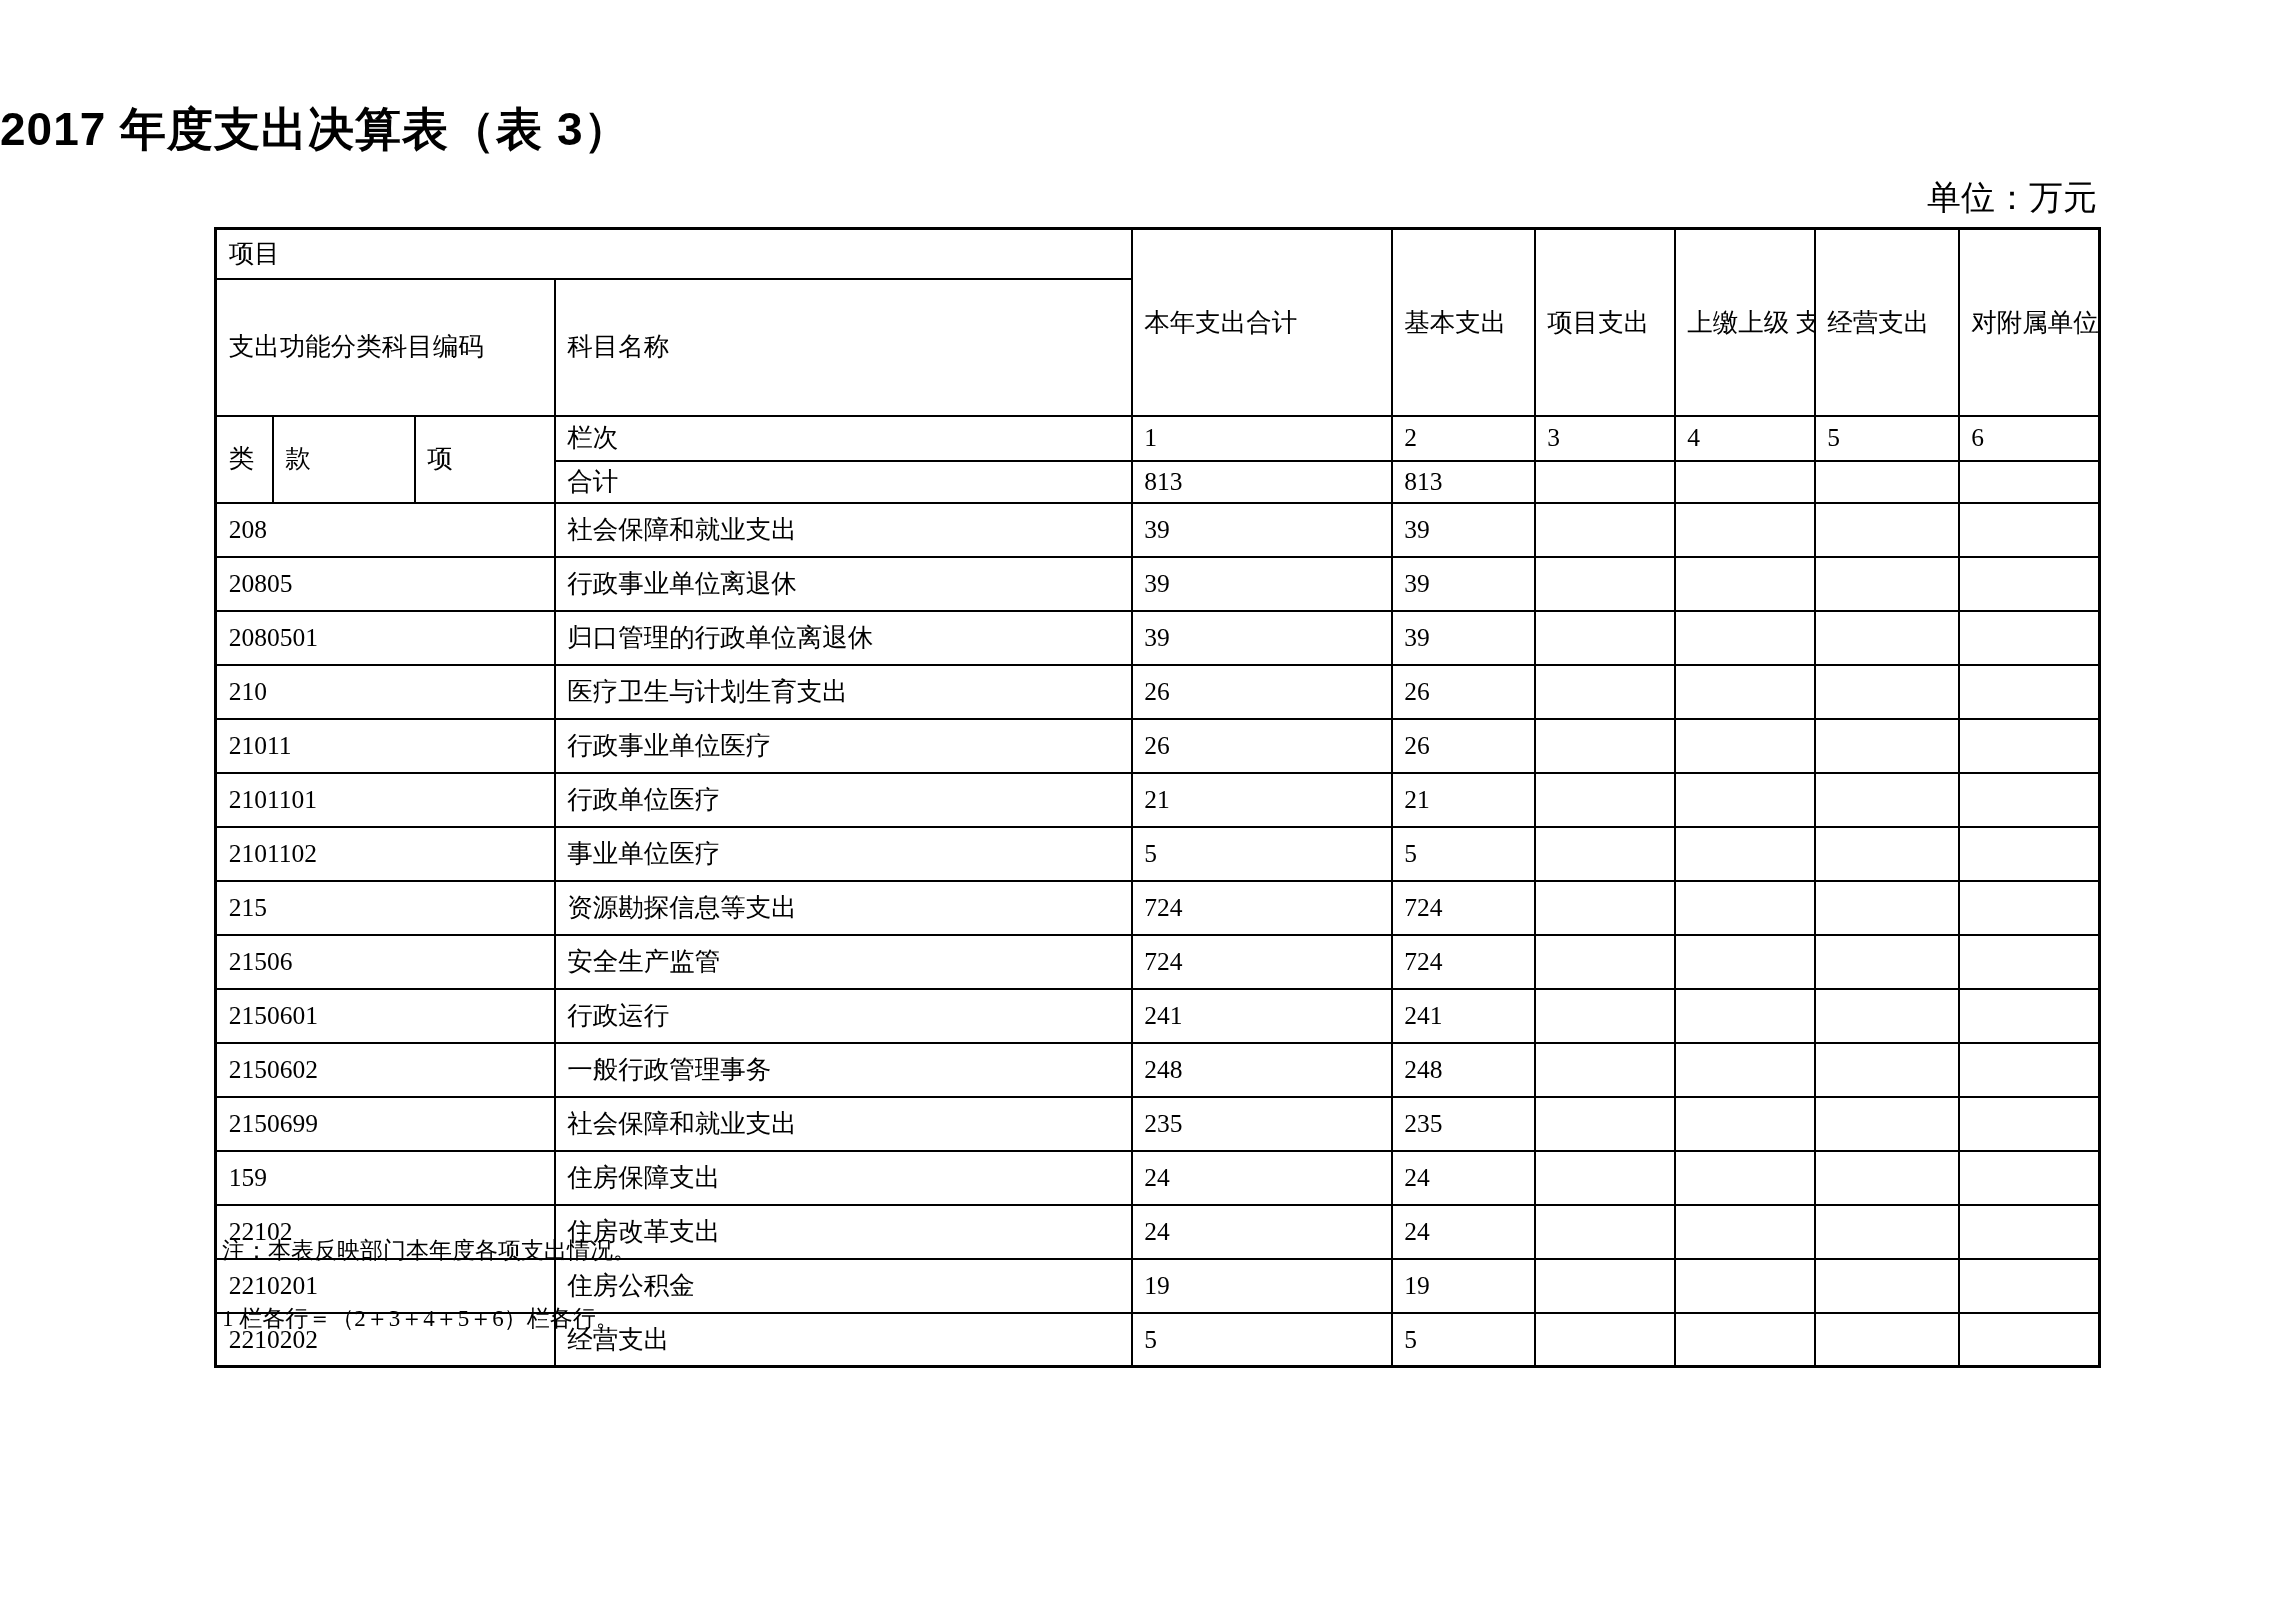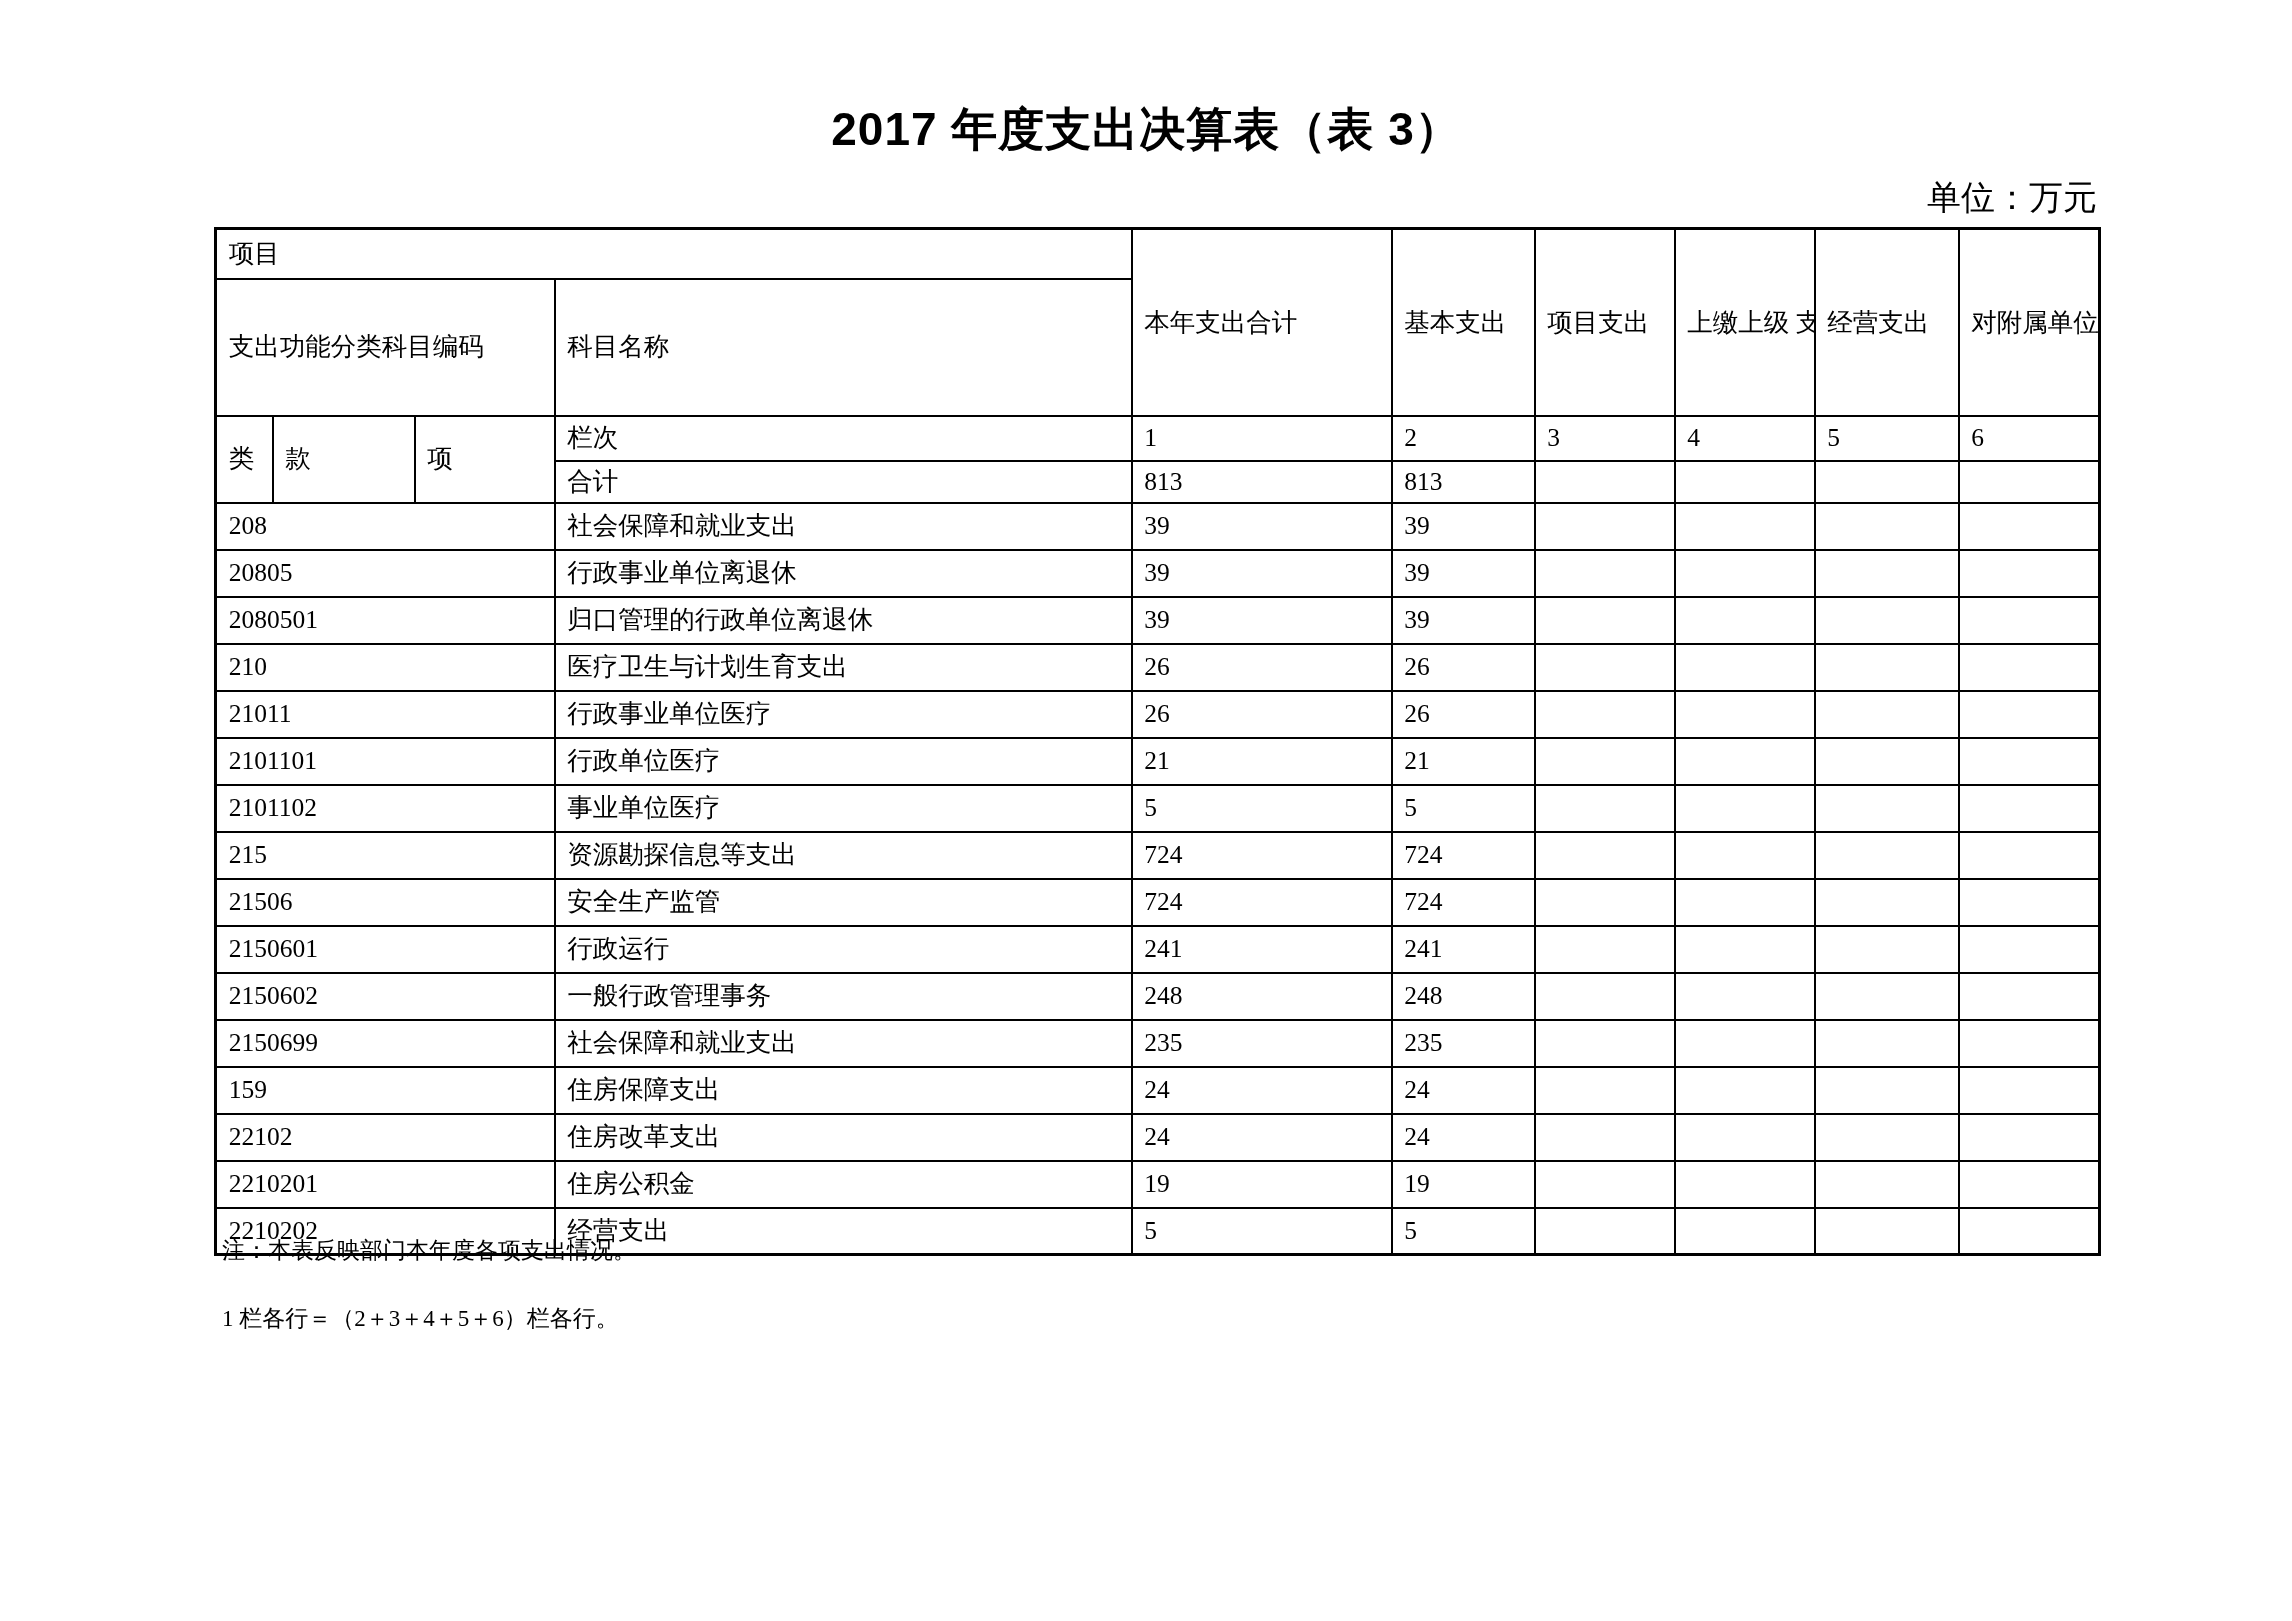--- a/index.html
+++ b/index.html
@@ -4,21 +4,21 @@
 <style>
   html, body { margin:0; padding:0; }
   body {
     width:2293px; height:1621px;
     background:#ffffff; color:#000;
     font-family:"Liberation Serif", serif;
     position:relative; overflow:hidden;
   }
   .title {
     position:absolute; top:104px; left:0; width:100%;
-    margin:0; text-align:center;
+    margin:0; 
     font-family:"Liberation Sans", sans-serif;
     font-weight:bold; font-size:46px; line-height:1.1;
     letter-spacing:1px;
   }
   .unit-label {
     position:absolute; top:178px; right:196px;
     font-size:34px; line-height:1.2;
   }
   table.report {
     position:absolute; left:214px; top:227px;
@@ -32,21 +32,21 @@
     padding:0 11.8px;
     vertical-align:middle;
     text-align:left;
     overflow:hidden;
     white-space:nowrap;
   }
   tr.row-project  { height:50px; }
   tr.row-subhead  { height:137px; }
   tr.row-index    { height:45px; }
   tr.row-total    { height:42px; }
-  tr.data-row     { height:47px; }
+  tr.data-row     { height:54px; }
   
   tr.row-subhead td, tr.row-total td, tr.data-row td, td.bb3 { border-bottom-width:2.9px; }
   
   td.vh { white-space:pre-line; padding:0 8.8px; border-bottom-width:2.9px;margin-top:24px; }
   td.num { text-align:right; }
   .notes { position:absolute; left:222px; top:1235px; }
   .notes p { margin:0; font-size:23px; line-height:31px; }
   .notes p + p { margin-top:37px; }
 </style>
 </head>

